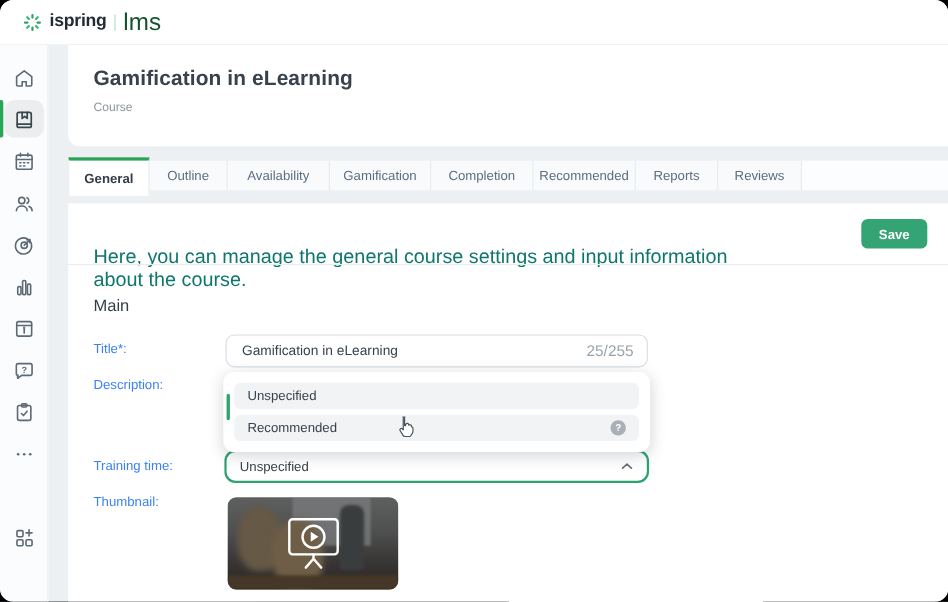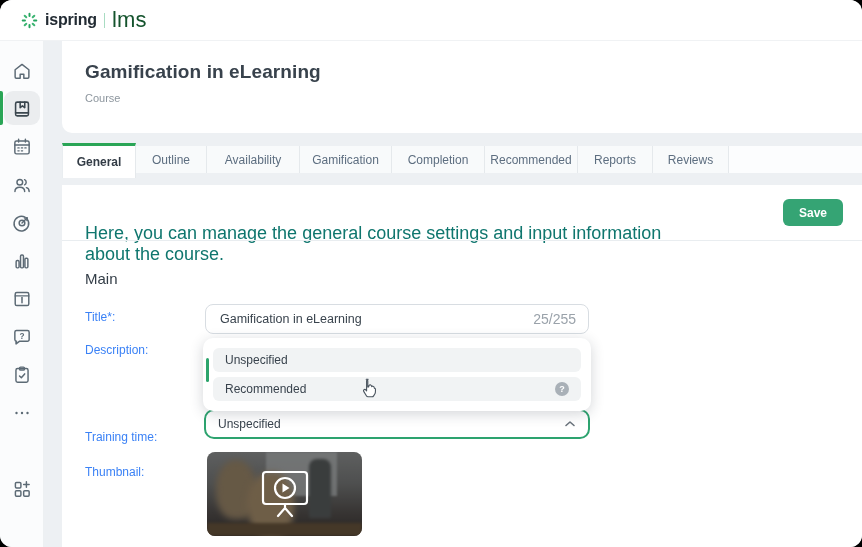--- a/index.html
+++ b/index.html
@@ -241,31 +241,31 @@
         <span>Recommended</span>
         <span class="help-badge">?</span>
       </div>
       <span class="cursor">
         <svg width="17" height="21" viewBox="0 0 17 21">
           <path d="M6.2 1.2 c.9 0 1.6 .7 1.6 1.6 v6.1 l.8 .1 .3 -1.1 c.2 -.8 1 -1.2 1.7 -1 .6 .2 1 .7 1 1.3 l.1 .4 c.3 -.4 .8 -.6 1.4 -.4 .7 .2 1.1 .8 1.1 1.5 v.4 c.7 .1 1.3 .7 1.3 1.4 l-.1 2.6 c0 .7 -.2 1.3 -.6 1.9 l-1.2 1.9 c-.3 .5 -.9 .9 -1.5 .9 H8 c-.7 0 -1.3 -.4 -1.6 -1 L3.7 13.4 c-.3 -.6 -.2 -1.3 .3 -1.7 .5 -.4 1.3 -.4 1.7 .1 l.9 1 V2.8 c0 -.9 .7 -1.6 1.6 -1.6 z" fill="#fff" stroke="#4a545e" stroke-width="1.1" stroke-linejoin="round"></path>
         </svg>
       </span>
     </div>
 
-    <div class="flabel" style="top:245px">Training time:</div>
+    <div class="flabel" style="top:231px">Training time:</div>
     <div class="select">
       <span class="select-value">Unspecified</span>
       <span class="chev">
         <svg width="12" height="8" viewBox="0 0 12 8" fill="none" stroke="#6a737c" stroke-width="1.6" stroke-linecap="round" stroke-linejoin="round">
           <path d="M2 5.5 L6 2 L10 5.5"></path>
         </svg>
       </span>
     </div>
 
-    <div class="flabel" style="top:280px">Thumbnail:</div>
+    <div class="flabel" style="top:264px">Thumbnail:</div>
     <div class="thumb">
       <div class="board"></div>
       <div class="presenter"></div>
       <div class="head1"></div>
       <div class="head2"></div>
       <div class="desk"></div>
       <div class="shade"></div>
       <div class="play">
         <svg width="62" height="54" viewBox="0 0 62 54" fill="none" stroke="#fff" stroke-width="2.2" stroke-linecap="round" stroke-linejoin="round">
           <rect x="9" y="5" width="44" height="32" rx="3"></rect>

